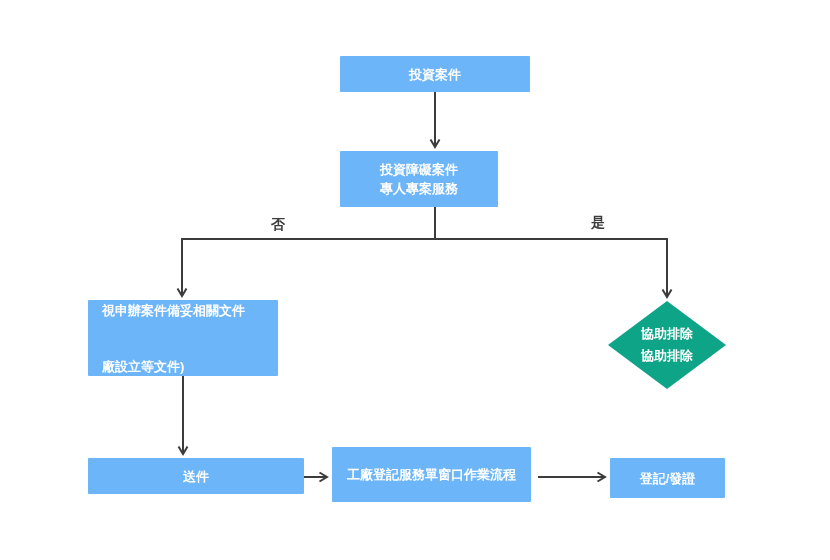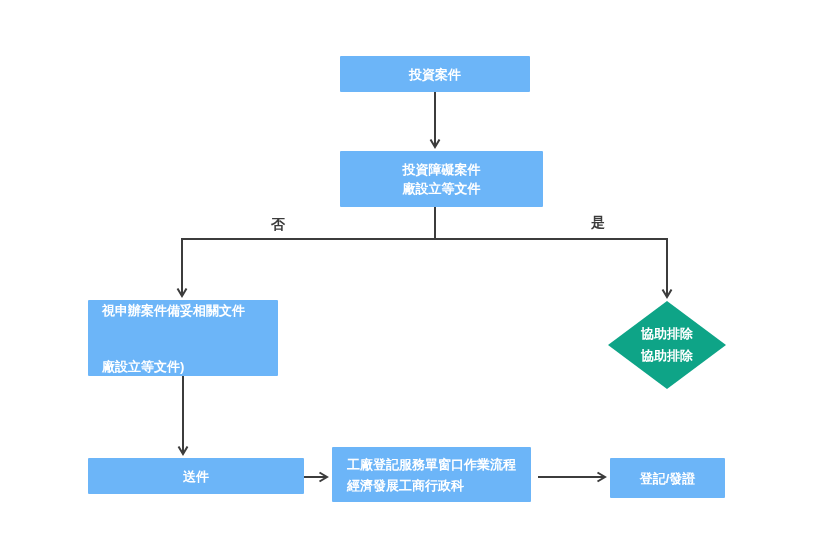--- a/index.html
+++ b/index.html
@@ -87,41 +87,40 @@
   </svg>
 
   <div class="edge-label" style="left:264px; top:216px;">否</div>
 
   <div class="edge-label" style="left:584px; top:214px;">是</div>
 
   <div class="node center" style="left:340px; top:56px; width:190px; height:36px;">
     <span class="line">投資案件</span>
   </div>
 
-  <div class="node center" style="left:340px; top:151px; width:203px; height:56px;">
+  <div class="node center" style="left:340px; top:151px; width:158px; height:56px;">
     <span class="line">投資障礙案件</span>
-    <span class="line">廠設立等文件</span>
+    <span class="line">專人專案服務</span>
   </div>
 
   <div class="node leftalign" style="left:88px; top:300px; width:190px; height:76px; padding:0 14px;gap:35px;">
     <span class="line">視申辦案件備妥相關文件</span>
     <span class="line">廠設立等文件)</span>
   </div>
 
   <div class="diamond" style="left:608px; top:301px; width:118px; height:88px;">
     <span class="line">協助排除</span>
     <span class="line">協助排除</span>
   </div>
 
   <div class="node center" style="left:88px; top:458px; width:216px; height:36px;">
     <span class="line">送件</span>
   </div>
 
   <div class="node leftalign" style="left:332px; top:447px; width:199px; height:55px; padding:0 15px;">
     <span class="line">工廠登記服務單窗口作業流程</span>
-    <span class="line">經濟發展工商行政科</span>
   </div>
 
   <div class="node center" style="left:610px; top:458px; width:115px; height:40px;">
     <span class="line">登記/發證</span>
   </div>
 
 </div>
 
 </body></html>

